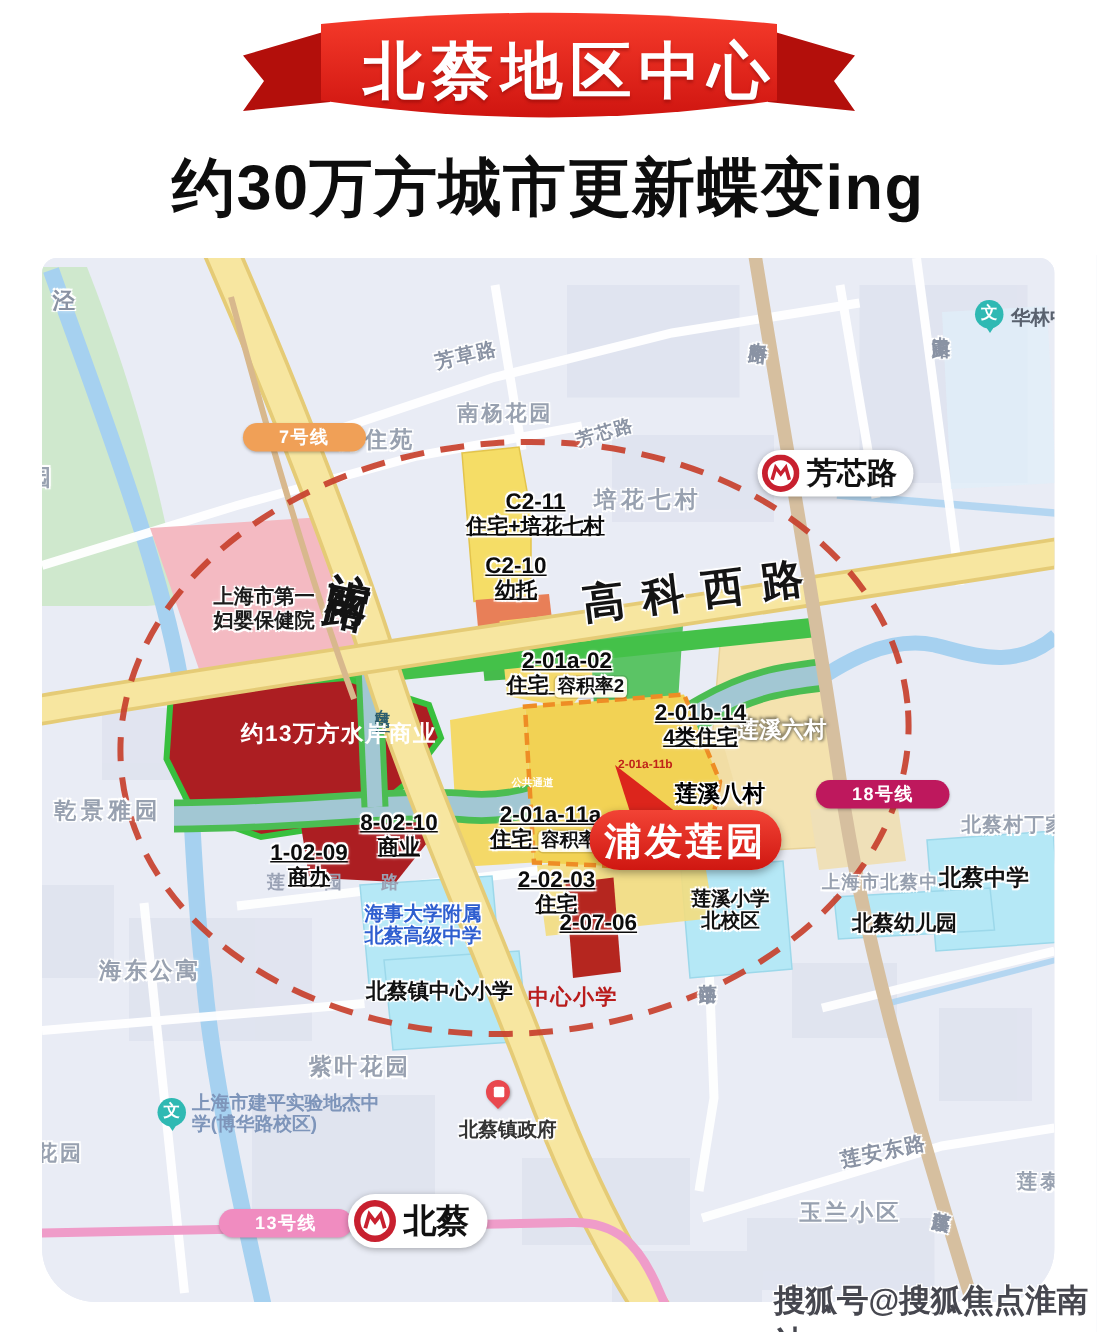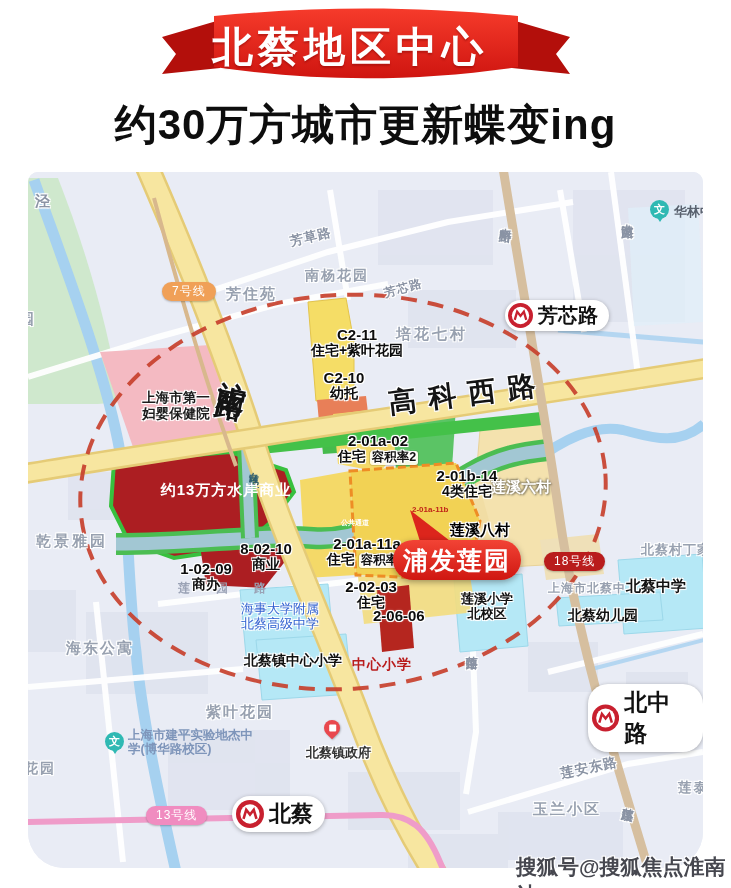--- a/index.html
+++ b/index.html
@@ -2,43 +2,43 @@
 <html><head>
 <meta charset="utf-8">
 <style>
   html,body{margin:0;padding:0;background:#fff;}
   body{width:731px;height:888px;position:relative;overflow:hidden;
        font-family:"Liberation Sans","DejaVu Sans",sans-serif;}
   
   #banner{position:absolute;left:154px;top:5px;width:424px;height:86px;}
   #banner svg{position:absolute;left:0;top:0;}
   #banner .btxt{position:absolute;left:58px;top:16px;width:306px;height:52px;line-height:52px;
-    text-align:left;color:#fff;font-size:41px;font-weight:900;letter-spacing:5px;
+    text-align:right;color:#fff;font-size:41px;font-weight:900;letter-spacing:5px;
     text-shadow:0 2px 2px rgba(110,0,0,.35);white-space:nowrap;}
   #subtitle{position:absolute;left:0;top:97px;width:731px;text-align:center;
     font-size:42px;font-weight:900;color:#0d0d0d;letter-spacing:1px;white-space:nowrap;}
   
   #map{position:absolute;left:28px;top:172px;width:675px;height:696px;background:#e9ecf5;
     border-radius:10px 10px 36px 36px;overflow:hidden;}
   #map > svg{position:absolute;left:0;top:0;}
   .al{position:absolute;white-space:nowrap;font-weight:700;line-height:1.15;}
   .halo{text-shadow:-1px -1px 0 #fff,1px -1px 0 #fff,-1px 1px 0 #fff,1px 1px 0 #fff,0 0 3px #fff;}
   .g{color:#98a1b0;letter-spacing:2px;font-size:15px;font-weight:700;}
   .rd{color:#8a93a4;font-size:13px;font-weight:700;letter-spacing:1px;}
   .v{writing-mode:vertical-rl;text-orientation:upright;}
-  .z{font-weight:900;color:#0c0c0c;font-size:15px;text-align:center;line-height:1.08;}
+  .z{font-weight:900;color:#0c0c0c;font-size:15px;text-align:center;line-height:1.08;text-decoration:underline;}
   .z .u{font-size:14px;}
   .chip{display:inline-block;background:rgba(255,252,235,.95);border-radius:3px;
     padding:0 2px;font-size:12.5px;font-weight:900;color:#111;box-shadow:0 0 0 1px rgba(0,0,0,.12);}
   .pill{position:absolute;display:flex;align-items:center;gap:5px;background:#fff;
     border-radius:20px;box-shadow:0 1px 4px rgba(0,0,0,.3);padding:3px 12px 3px 4px;
     font-weight:900;color:#111;z-index:6;}
   .pill svg{display:block;}
-  .badge{position:absolute;color:#fff;font-weight:400;font-size:12px;border-radius:10px;
-    padding:1px 10px;box-shadow:0 1px 2px rgba(0,0,0,.25);z-index:5;letter-spacing:1px;}
+  .badge{position:absolute;color:#fff;font-weight:700;font-size:12px;border-radius:10px;
+    padding:1px 24px;box-shadow:0 1px 2px rgba(0,0,0,.25);z-index:5;letter-spacing:1px;}
   .spin{position:absolute;width:19px;height:19px;background:#2fb9b3;border-radius:50%;
     color:#fff;font-size:11px;font-weight:900;text-align:center;line-height:19px;z-index:4;}
   .spin:after{content:"";position:absolute;left:6px;top:16px;border:4px solid transparent;
     border-top:6px solid #2fb9b3;}
   .rpin{position:absolute;width:16px;height:16px;background:#e9484e;
     border-radius:50% 50% 50% 0;transform:rotate(-45deg);box-shadow:0 1px 2px rgba(0,0,0,.3);z-index:4;}
   .rpin span{position:absolute;left:4.5px;top:4.5px;width:7px;height:7px;background:#fff;
     transform:rotate(45deg);border-radius:1px;}
   #bubble{position:absolute;left:365px;top:368px;width:128px;height:40px;z-index:7;
     background:linear-gradient(180deg,#f24335,#cf1711);border-radius:22px;
@@ -178,38 +178,38 @@
   <div class="al g halo" style="left:38px;top:467px">海东公寓</div>
   <div class="al g halo" style="left:178px;top:531px">紫叶花园</div>
   <div class="al g halo" style="left:505px;top:628px">玉兰小区</div>
   <div class="al g halo" style="left:650px;top:608px;font-size:13.5px">莲泰苑</div>
   <div class="al g halo" style="left:613px;top:371px;font-size:13px;letter-spacing:1px">北蔡村丁家</div>
   <div class="al halo" style="left:463px;top:306px;font-size:15px;font-weight:900;color:#fff;text-shadow:1px 1px 2px #77705a,-1px -1px 2px #77705a">莲溪六村</div>
   <div class="al halo" style="left:422px;top:349px;font-size:15px;font-weight:900;color:#000000">莲溪八村</div>
   <div class="al g halo" style="left:520px;top:410px;font-size:12px;letter-spacing:1px">上海市北蔡中</div>
 
   <div class="al halo" style="left:108px;top:218px;width:80px;font-size:13.5px;font-weight:800;color:#1c1c1c;white-space:normal;text-align:center">上海市第一妇婴保健院</div>
-  <div class="al halo" style="left:213px;top:430px;width:80px;font-size:13px;font-weight:400;color:#2f5fd0;white-space:normal;text-align:left">海事大学附属北蔡高级中学</div>
+  <div class="al halo" style="left:213px;top:430px;width:80px;font-size:13px;font-weight:700;color:#2f5fd0;white-space:normal;text-align:right">海事大学附属北蔡高级中学</div>
   <div class="al halo" style="left:216px;top:480px;font-size:14px;font-weight:900;color:#111">北蔡镇中心小学</div>
   <div class="al" style="left:324px;top:484px;font-size:14px;color:#b91c1c;letter-spacing:1px">中心小学</div>
   <div class="al halo" style="left:430px;top:420px;width:58px;font-size:13px;font-weight:900;color:#111;white-space:normal;text-align:center">莲溪小学北校区</div>
   <div class="al halo" style="left:598px;top:405px;font-size:15px;font-weight:900;color:#111">北蔡中学</div>
   <div class="al halo" style="left:540px;top:435px;font-size:14px;font-weight:900;color:#111">北蔡幼儿园</div>
   <span class="spin" style="left:77px;top:560px"><span>文</span></span>
   <div class="al" style="left:100px;top:556px;width:134px;font-size:12.5px;color:#7e95ba;white-space:normal">上海市建平实验地杰中学(博华路校区)</div>
   <span class="spin" style="left:622px;top:28px"><span>文</span></span>
   <div class="al" style="left:646px;top:33px;font-size:13px;color:#59616e">华林中学</div>
   <div class="rpin" style="left:296px;top:548px">
       <span></span>
     </div>
   <div class="al halo" style="left:278px;top:574px;font-size:13px;font-weight:800;color:#333">北蔡镇政府</div>
 
   <div class="al z halo" style="left:268px;top:155px;width:122px">
     <div>C2-11</div>
-    <div class="u">住宅+紫叶花园</div>
+    <div class="u">住宅+培花七村</div>
   </div>
   <div class="al z halo" style="left:288px;top:198px;width:56px">
     <div>C2-10</div>
     <div class="u">幼托</div>
   </div>
   <div class="al" style="left:126px;top:309px;width:144px;text-align:center;font-size:15px;font-weight:800;color:#fff;letter-spacing:1px">约13万方水岸商业</div>
   <div class="al z halo" style="left:306px;top:261px;width:88px">
     <div>2-01a-02</div>
     <div class="u"><span>住宅</span>
       <span class="chip">容积率2</span></div>
@@ -222,52 +222,44 @@
     <div>2-01a-11a</div>
     <div class="u"><span>住宅</span>
       <span class="chip">容积率2</span></div>
   </div>
   <div class="al mini" style="left:368px;top:334px">2-01a-11b</div>
   <div class="al" style="left:313px;top:347px;font-size:7px;color:#fff;font-weight:700">公共通道</div>
   <div class="al z halo" style="left:313px;top:407px;width:60px">
     <div>2-02-03</div>
     <div class="u">住宅</div>
   </div>
-  <div class="al z halo" style="left:345px;top:436px">2-06-06</div>
+  <div class="al z halo" style="left:345px;top:436px">2-07-06</div>
   <div class="al z halo" style="left:207px;top:369px;width:62px">
     <div>8-02-10</div>
     <div class="u">商业</div>
   </div>
   <div class="al z halo" style="left:147px;top:389px;width:62px">
     <div>1-02-09</div>
     <div class="u">商办</div>
   </div>
 
   <div id="bubble">浦发莲园</div>
 
   <div class="badge" style="left:134px;top:110px;background:#f0a057">7号线</div>
-  <div class="badge" style="left:516px;top:380px;background:#b91c1c">18号线</div>
+  <div class="badge" style="left:516px;top:348px;background:#be185d">18号线</div>
   <div class="badge" style="left:118px;top:634px;background:#f08cc0">13号线</div>
 
   <div class="pill" style="left:477px;top:128px;font-size:20px;padding:2px 11px 2px 3px">
     <svg width="25" height="25" viewBox="0 0 26 26">
         <circle cx="13" cy="13" r="13" fill="#c8202f"></circle>
         <circle cx="13" cy="13" r="9" fill="#fff"></circle>
         <path d="M7,17.5 L9.5,9 L13,13.5 L16.5,9 L19,17.5" fill="none" stroke="#c8202f" stroke-width="2.4"></path>
       </svg>
     <span>芳芯路</span>
   </div>
-  <div class="pill" style="left:560px;top:512px;font-size:23px">
-    <svg width="28" height="28" viewBox="0 0 26 26">
-        <circle cx="13" cy="13" r="13" fill="#c8202f"></circle>
-        <circle cx="13" cy="13" r="9" fill="#fff"></circle>
-        <path d="M7,17.5 L9.5,9 L13,13.5 L16.5,9 L19,17.5" fill="none" stroke="#c8202f" stroke-width="2.4"></path>
-      </svg>
-    <span>北中路</span>
-  </div>
   <div class="pill" style="left:204px;top:624px;font-size:22px">
     <svg width="28" height="28" viewBox="0 0 26 26">
         <circle cx="13" cy="13" r="13" fill="#c8202f"></circle>
         <circle cx="13" cy="13" r="9" fill="#fff"></circle>
         <path d="M7,17.5 L9.5,9 L13,13.5 L16.5,9 L19,17.5" fill="none" stroke="#c8202f" stroke-width="2.4"></path>
       </svg>
     <span>北蔡</span>
   </div>
 </div>
 

